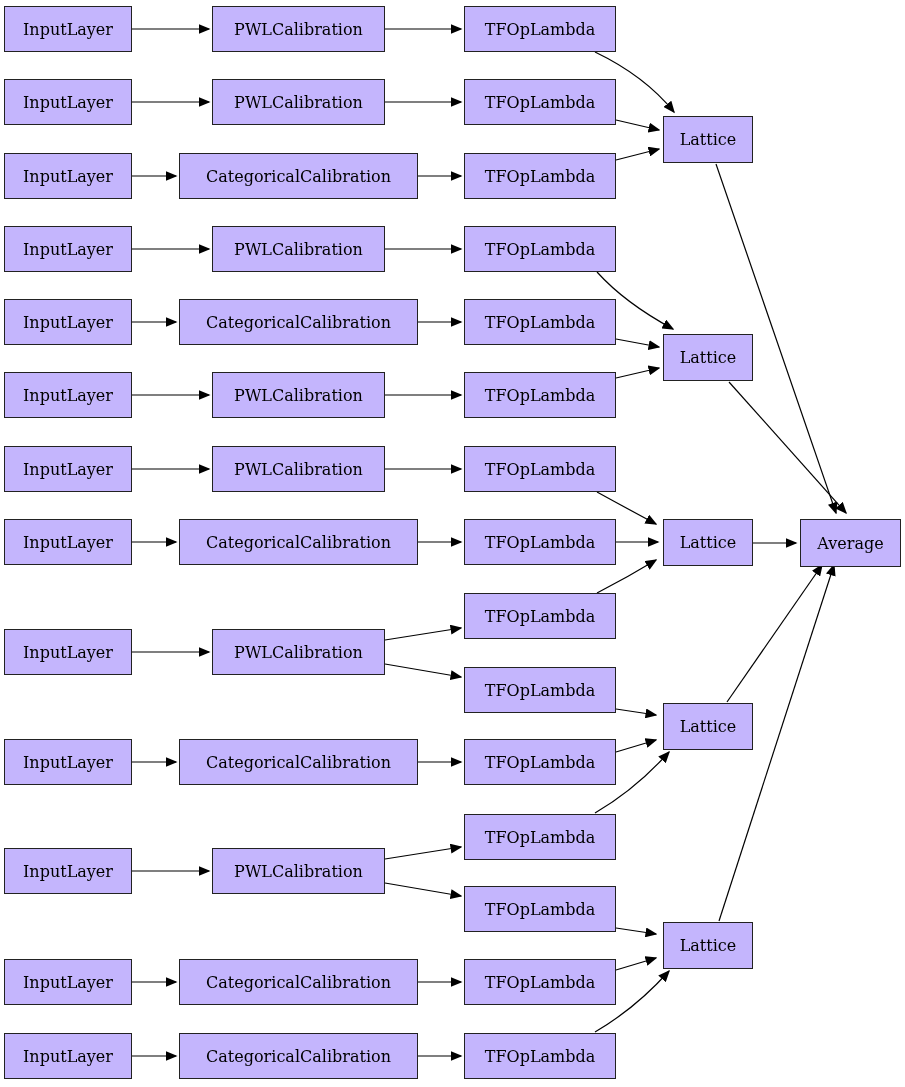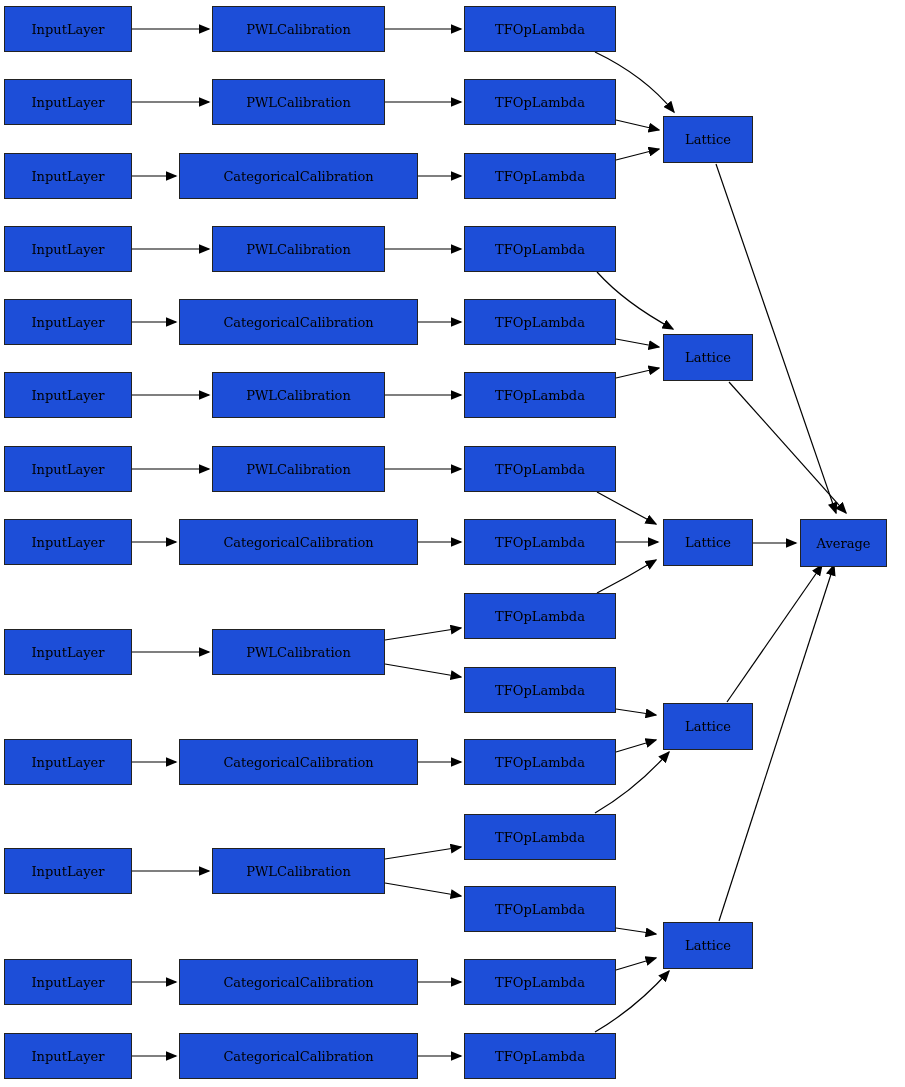--- a/index.html
+++ b/index.html
@@ -11,24 +11,24 @@
     overflow:hidden;
   }
   #edges {
     position:absolute; left:0; top:0;
     width:905px; height:1087px;
   }
   #edges path.edge { fill:none; stroke:#000000; stroke-width:1.2px; }
   .node {
     position:absolute;
     box-sizing:border-box;
-    background:#1d4ed8;
+    background:#c4b5fd;
     border:1.5px solid #222222;
     display:flex; align-items:center; justify-content:center;
-    font-size:13px; color:#000000;
+    font-size:16px; color:#000000;
     white-space:nowrap;
   }
 </style>
 </head>
 <body>
 
 <div id="canvas">
   <svg id="edges" width="905" height="1087" viewBox="0 0 905 1087" xmlns="http://www.w3.org/2000/svg">
     <defs>
       <marker id="arrow" markerUnits="userSpaceOnUse" markerWidth="12" markerHeight="10" refX="10.5" refY="5" orient="auto">
@@ -124,15 +124,15 @@
       <div class="node" style="left: 464px; top: 739px; width: 152px; height: 46px;">TFOpLambda</div>
       <div class="node" style="left: 464px; top: 814px; width: 152px; height: 46px;">TFOpLambda</div>
       <div class="node" style="left: 464px; top: 886px; width: 152px; height: 46px;">TFOpLambda</div>
       <div class="node" style="left: 464px; top: 959px; width: 152px; height: 46px;">TFOpLambda</div>
       <div class="node" style="left: 464px; top: 1033px; width: 152px; height: 46px;">TFOpLambda</div>
       <div class="node" style="left: 663px; top: 116px; width: 90px; height: 47px;">Lattice</div>
       <div class="node" style="left: 663px; top: 334px; width: 90px; height: 47px;">Lattice</div>
       <div class="node" style="left: 663px; top: 519px; width: 90px; height: 47px;">Lattice</div>
       <div class="node" style="left: 663px; top: 703px; width: 90px; height: 47px;">Lattice</div>
       <div class="node" style="left: 663px; top: 922px; width: 90px; height: 47px;">Lattice</div>
-      <div class="node" style="left: 800px; top: 519px; width: 87px; height: 48px;">Average</div>
+      <div class="node" style="left: 800px; top: 519px; width: 101px; height: 48px;">Average</div>
     </div>
 </div>
 
 </body></html>

